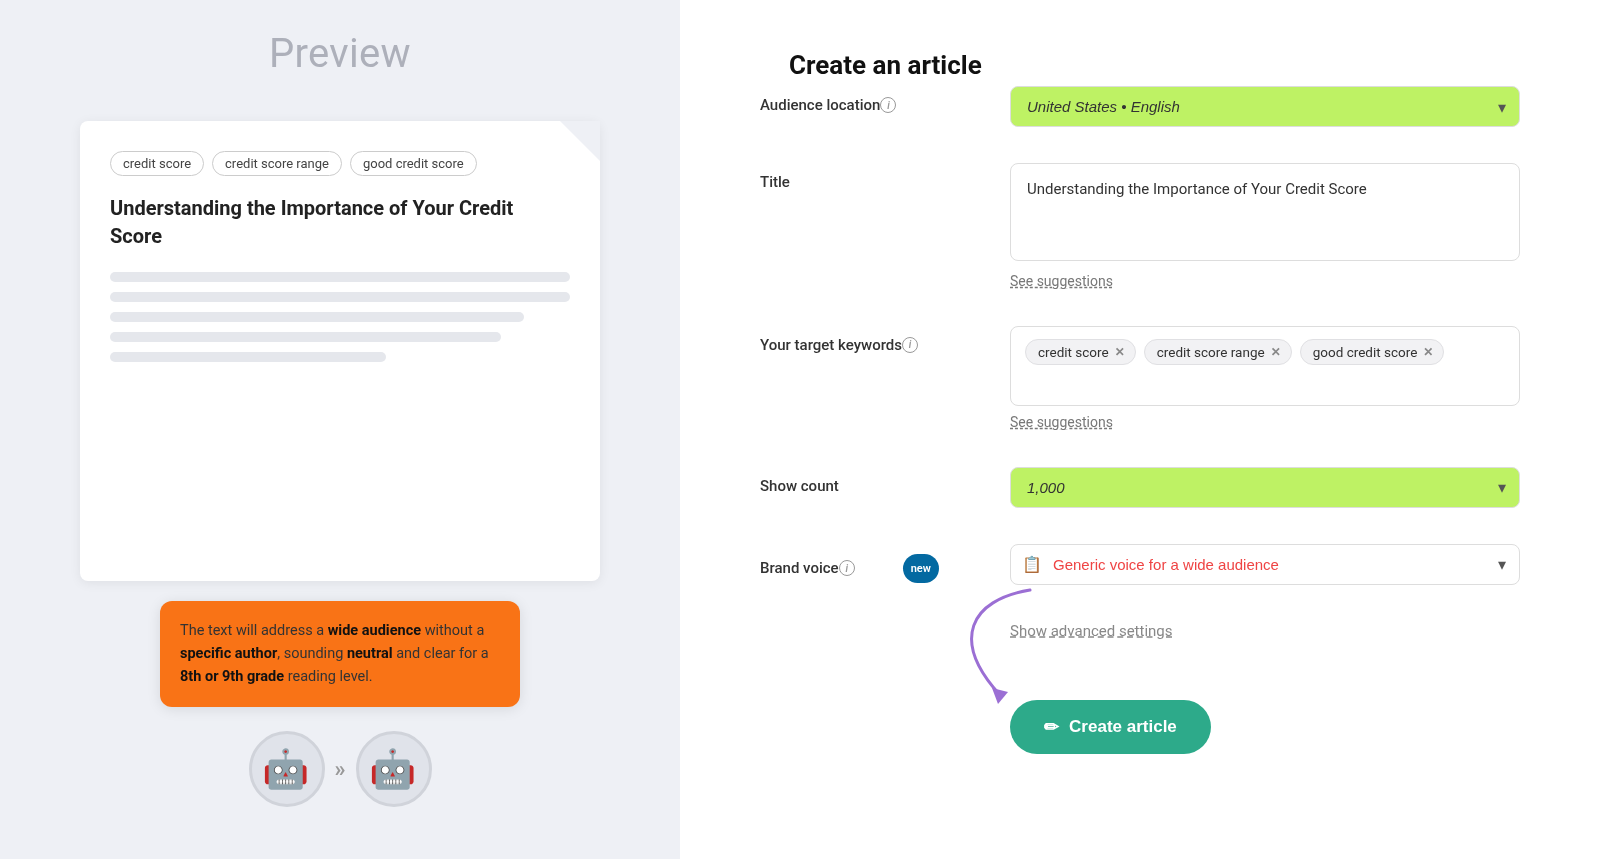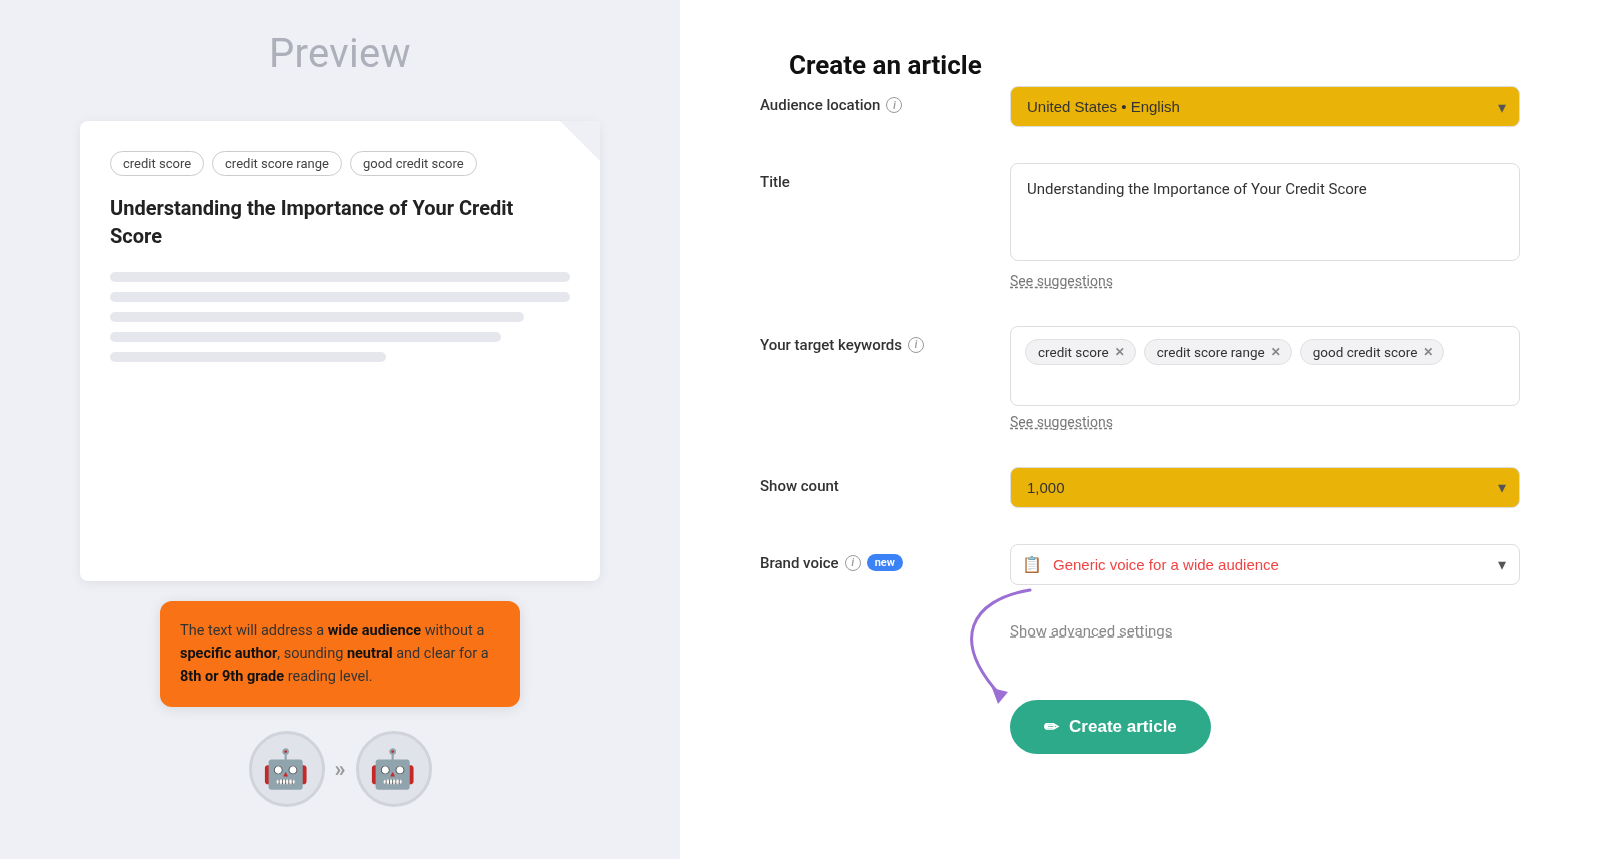--- a/index.html
+++ b/index.html
@@ -163,21 +163,20 @@
 
     .form-label {
       width: 220px;
       font-size: 15px;
       color: #333;
       font-weight: 500;
       padding-top: 10px;
       flex-shrink: 0;
       display: flex;
       align-items: center;
-      gap: 6px;
     }
 
     .info-icon {
       display: inline-flex;
       align-items: center;
       justify-content: center;
       width: 16px;
       height: 16px;
       border-radius: 50%;
       border: 1.5px solid #999;
@@ -197,23 +196,24 @@
       width: 100%;
     }
 
     .select-wrapper select {
       width: 100%;
       padding: 11px 42px 11px 16px;
       border: 1.5px solid #ddd;
       border-radius: 8px;
       font-size: 15px;
       color: #333;
-      background: #eab308;
+      background: #bef264;
       appearance: none;
       cursor: pointer;
+      font-style: italic;
     }
 
     .select-wrapper::after {
       content: '▾';
       position: absolute;
       right: 14px;
       top: 50%;
       transform: translateY(-50%);
       color: #555;
       pointer-events: none;
@@ -269,26 +269,27 @@
 
     .keyword-tag .remove-x {
       color: #888;
       cursor: pointer;
       font-size: 12px;
       font-weight: 600;
     }
 
     
     .new-badge {
-      background: #3b82f6;
+      background: #0369a1;
       color: #fff;
       font-size: 11px;
       font-weight: 600;
       border-radius: 20px;
-      padding: 2px 8px;
+      padding: 8px 8px;
+      margin-left: 48px;
     }
 
     
     .voice-select-wrapper {
       position: relative;
       width: 100%;
     }
 
     .voice-select-wrapper select {
       width: 100%;

